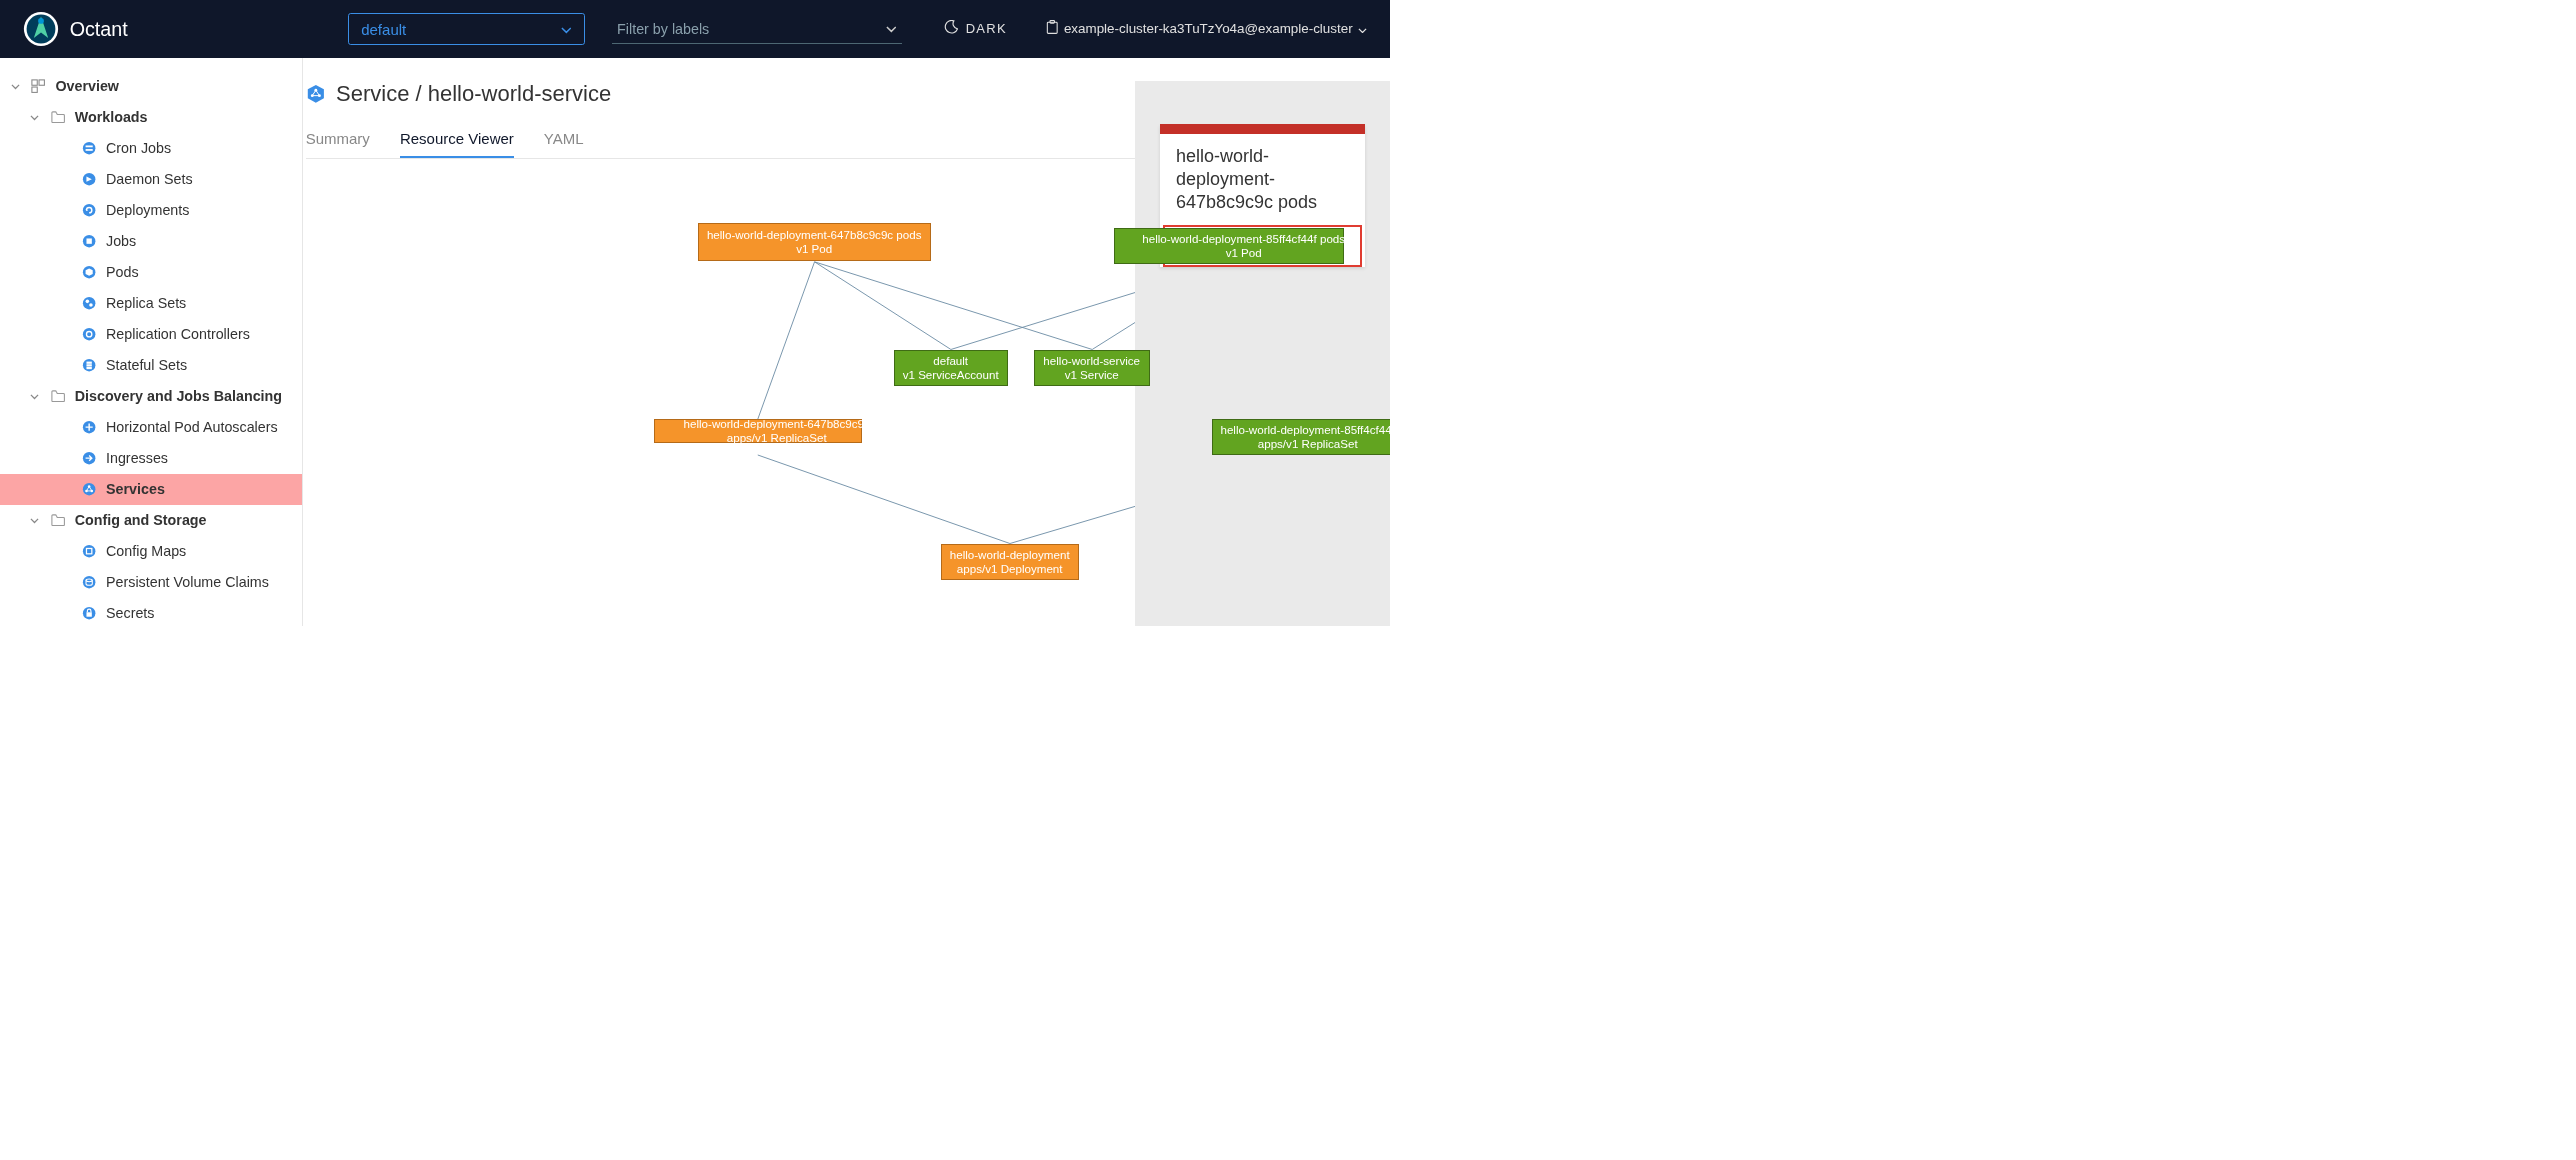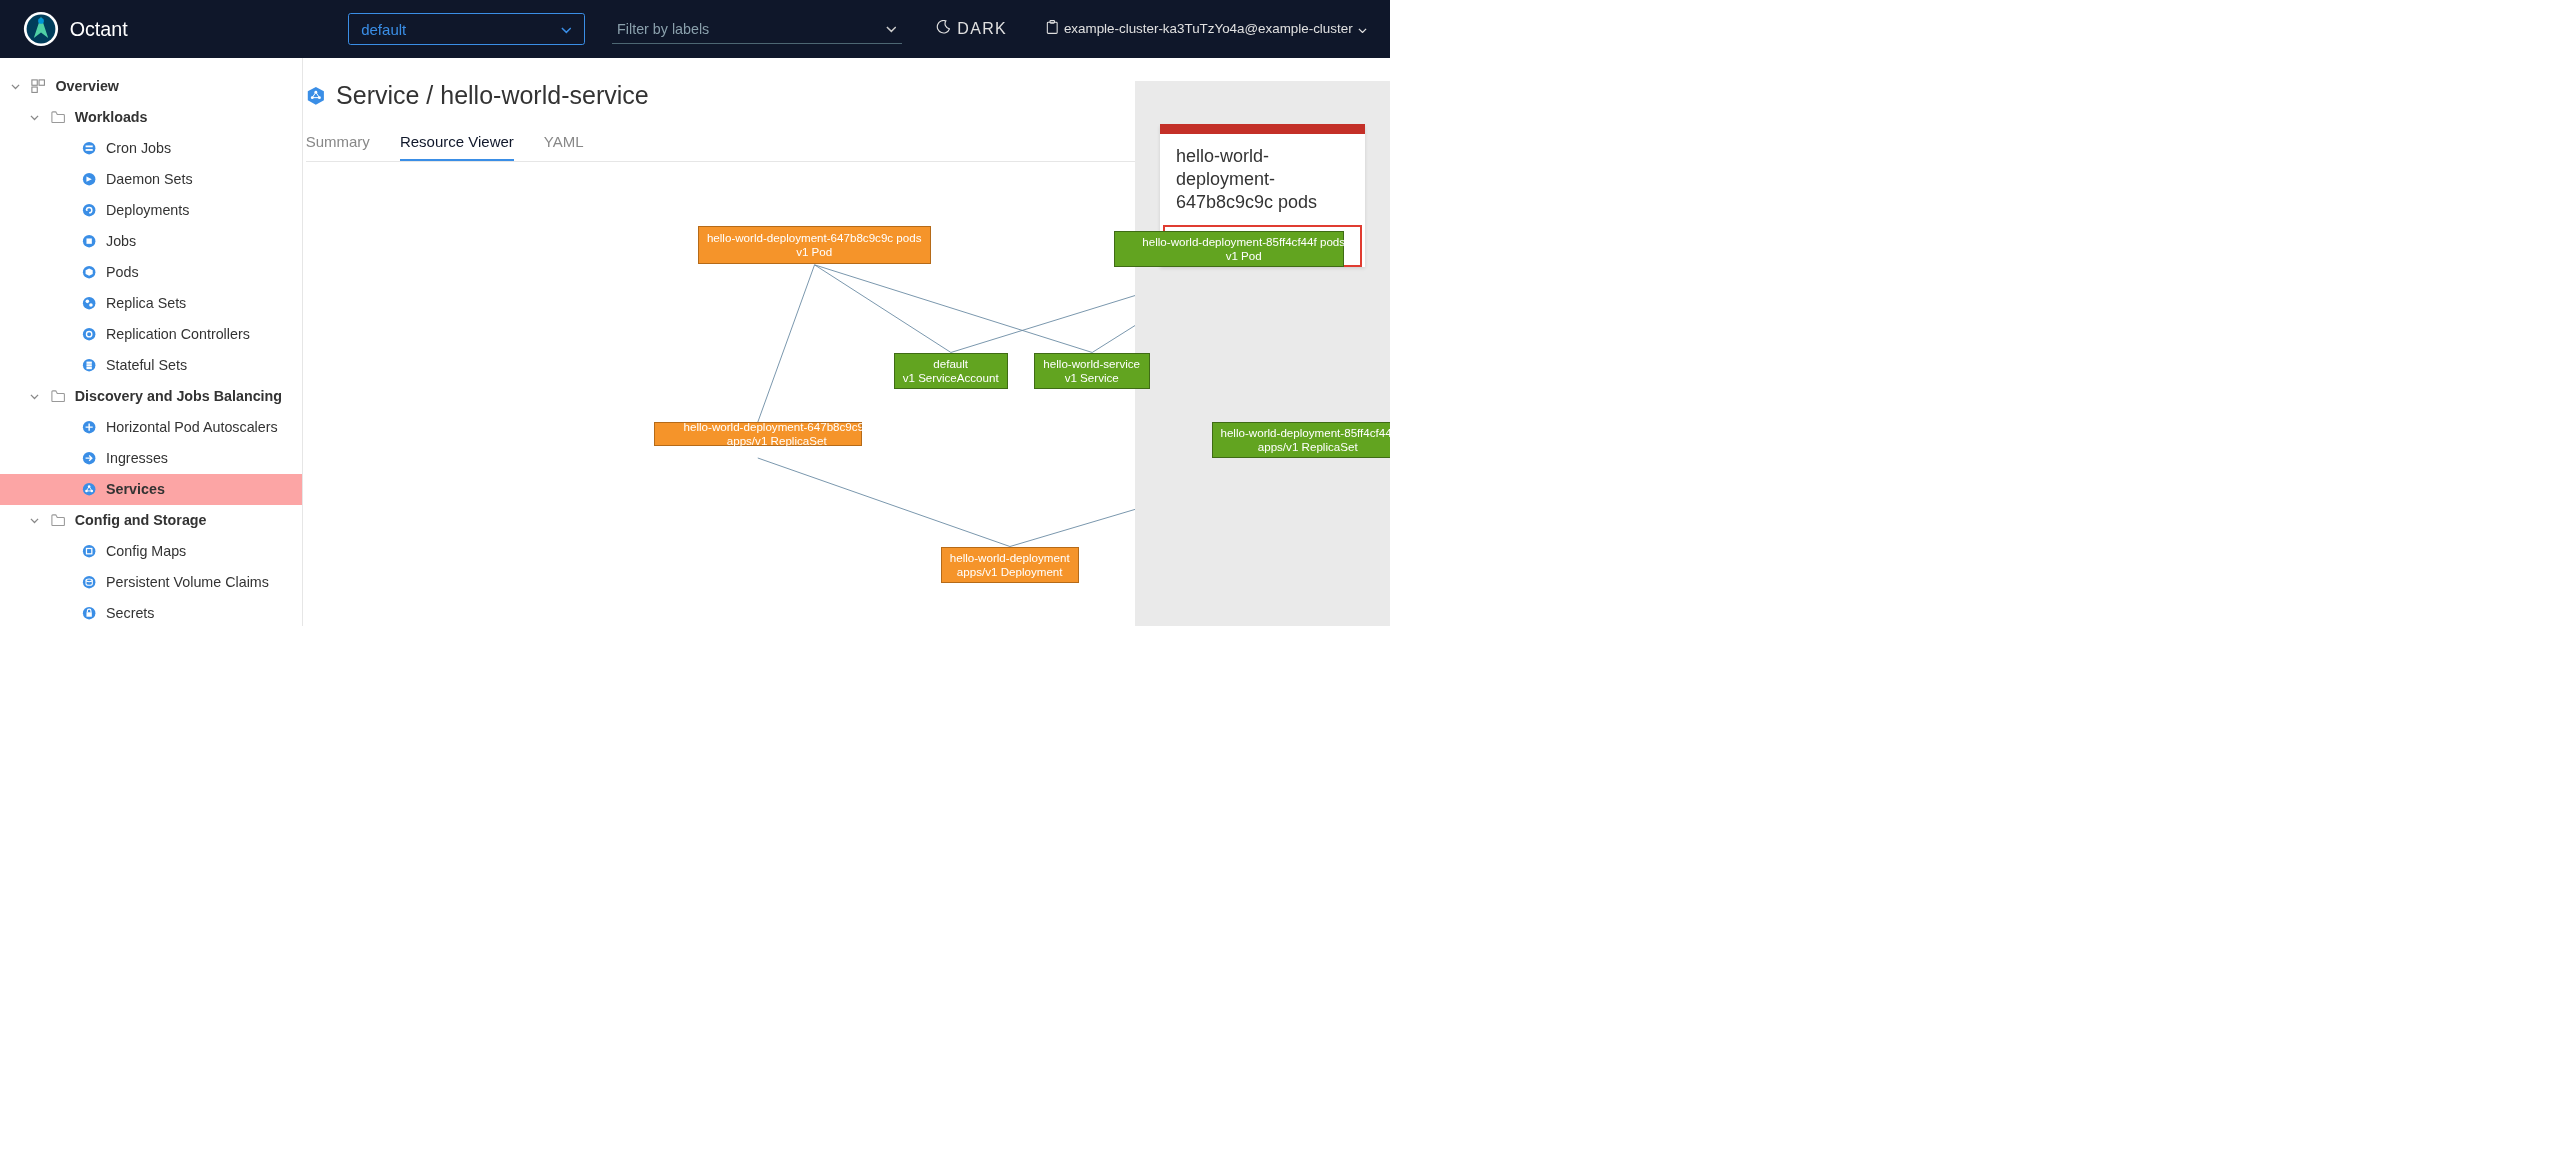--- a/index.html
+++ b/index.html
@@ -60,21 +60,21 @@
   display: flex;
   align-items: center;
   justify-content: space-between;
   padding: 0 5.4px;
 }
 .filter-input .placeholder { color: #8aa0ac; }
 
 .spacer { flex: 1; }
 .theme-toggle {
   display: flex; align-items: center;
-  font-size: 16px;
+  font-size: 13px;
   letter-spacing: 1.3px;
   color: #e0e0e0;
   margin-right: 39px;
 }
 .theme-toggle .moon { margin-right: 7.2px; }
 .cluster {
   display: flex; align-items: center;
   font-size: 13.4px;
   color: #e0e0e0;
 }
@@ -121,21 +121,21 @@
 
 .main { flex: 1; display: flex; padding: 23px 0 0 0; }
 .content { flex: 1; padding-left: 2.7px; }
 .page-title-row { display: flex; align-items: center; margin-bottom: 14.3px; }
 .page-title-icon {
   width: 19.7px; height: 19.7px;
   margin-right: 10.7px;
   display: inline-flex;
   align-items: center; justify-content: center;
 }
-.page-title { font-size: 25px; font-weight: 400; color: #333; }
+.page-title { font-size: 22px; font-weight: 400; color: #333; }
 
 .tabs { display: flex; border-bottom: 0.9px solid #e6e6e6; margin-bottom: 0; }
 .tab {
   padding: 9px 0 9px 0;
   margin-right: 30px;
   font-size: 15px;
   color: #888;
   cursor: pointer;
   text-align: center;
 }

